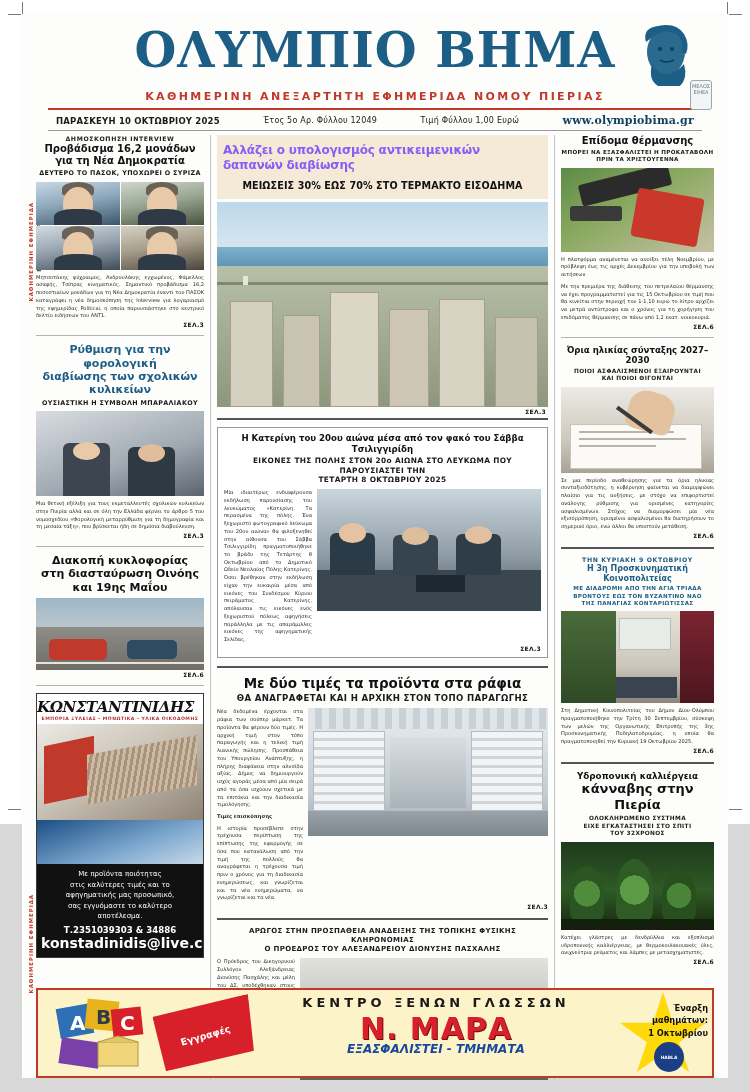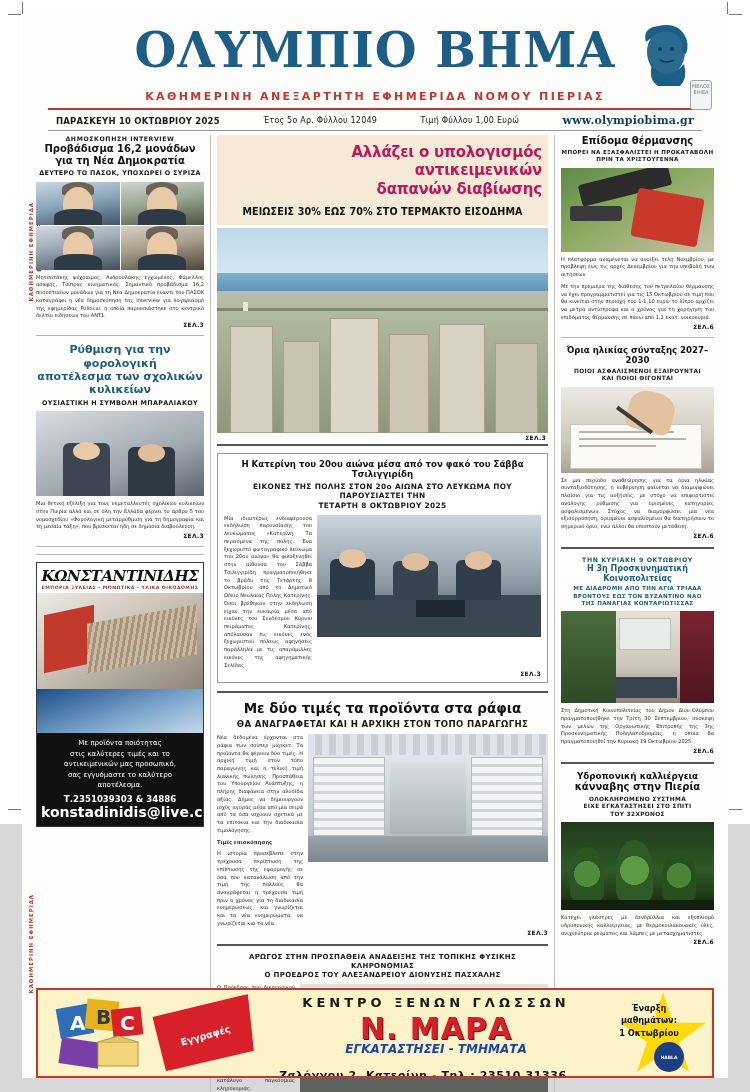--- a/index.html
+++ b/index.html
@@ -145,39 +145,39 @@
   .hero-photo {
     height: 205px; position: relative; overflow: hidden;
     background: linear-gradient(#bcd8ea 0%, #d6e6f0 22%, #cfd9cf 30%, #b9bfae 55%, #9aa289 100%);
   }
   .sea {
     position:absolute; left:0; right:0; top:22%; height:10%;
     background: linear-gradient(#7fb0cc,#5d93b4);
   }
   .headline-box { background:#f4ead7; padding: 8px 6px 8px 6px; }
   .hero-h1 {
-    text-align:right; font-size: 15px; font-weight:bold; color:#be185d;
+    text-align:left; font-size: 12px; font-weight:bold; color:#8b5cf6;
     line-height:1.22; letter-spacing:-0.2px;
   }
   .hero-sub {
     text-align:center; font-size: 9.6px; font-weight:bold; color:#111;
     margin-top: 8px; letter-spacing: 0.1px;
   }
 
   
   .boxed { border:1px solid #9a9a9a; padding: 5px 6px 5px 6px; background:#fff; }
 
   
   .ad-konst {
     border: 1px solid #3a3a3a; background:#fff; padding: 0; overflow:hidden;
   }
   .konst-name {
     font-family:"DejaVu Serif","Liberation Serif",serif;
     font-style: italic; font-weight: bold;
-    font-size: 15px; text-align:center; color:#111; padding-top:4px;
+    font-size: 15px; text-align:left; color:#111; padding-top:4px;
     letter-spacing:-0.4px;
   }
   .konst-sub {
     text-align:center; font-size:4.6px; font-weight:bold; color:#b03030;
     letter-spacing:0.5px; padding-bottom:3px;
   }
   .konst-photo { height: 96px; background: linear-gradient(150deg,#eceae5,#cbc3b6 45%,#8d8477); position:relative; }
   .konst-photo2 { height: 44px; background: linear-gradient(160deg,#1b4e86,#7fa9cf 60%,#c8d9e8); }
   .konst-body { background:#111; color:#fff; padding: 5px 4px 6px 4px; }
   .konst-line { text-align:center; font-size:7px; line-height:1.5; }
@@ -219,21 +219,21 @@
     background:#d8202a; transform: rotate(-10deg);
     clip-path: polygon(0 10%, 100% 0, 96% 92%, 4% 100%);
   }
   .ba-ribbon span {
     display:block; color:#fff; font-size:9.5px; font-weight:bold;
     text-align:center; padding-top:14px; line-height:1.35;
     transform: rotate(-3deg);
   }
   .ba-abc { position:absolute; left: 14px; top: 6px; width: 104px; height: 80px; }
   .ba-start {
-    position:absolute; right: 28px; top: 12px; width: 70px; text-align:center;
+    position:absolute; right: 4px; top: 12px; width: 70px; text-align:right;
     font-size: 8.2px; font-weight:bold; color:#111; line-height:1.5; z-index:3;
   }
   .ba-seal {
     position:absolute; right: 28px; bottom: 4px; width: 30px; height: 30px;
     border-radius:50%; background:#1a3f86; color:#fff; font-size:4.4px;
     display:flex; align-items:center; justify-content:center; font-weight:bold; z-index:3;
   }
 
   
   .spine {
@@ -330,50 +330,61 @@
               </div>
           </div>
           <div class="body-text">Μητσοτάκης ψύχραιμος, Ανδρουλάκης εγχωμένος, Φάμελλος ασαφής, Τσίπρας κινηματικός. Σημαντικό προβάδισμα 16,2 ποσοστιαίων μονάδων για τη Νέα Δημοκρατία έναντι του ΠΑΣΟΚ καταγράφει η νέα δημοσκόπηση της Interview για λογαριασμό της εφημερίδας Politicai, η οποία παρουσιάστηκε στο κεντρικό δελτίο ειδήσεων του ΑΝΤ1.</div>
           <div class="ref">ΣΕΛ.3</div>
         </div>
 
         <div class="sep"></div>
 
         <div>
           <div class="headline-blue">Ρύθμιση για την φορολογική</div>
-          <div class="headline-blue">αποτέλεσμα των σχολικών</div>
+          <div class="headline-blue">διαβίωσης των σχολικών</div>
           <div class="headline-blue">κυλικείων</div>
           <div class="subhead">ΟΥΣΙΑΣΤΙΚΗ Η ΣΥΜΒΟΛΗ ΜΠΑΡΑΛΙΑΚΟΥ</div>
           <div class="photo ph-gen" style="height:85px;margin-top:4px;background:linear-gradient(160deg,#d9dde2,#9fa8b0 60%,#5b646c);">
             <div style="position:absolute;left:16%;bottom:0;width:28%;height:62%;background:#3c4550;border-radius:6px 6px 0 0;"></div>
             <div style="position:absolute;left:22%;bottom:42%;width:16%;height:22%;background:#e8c9a8;border-radius:50%;"></div>
             <div style="position:absolute;left:55%;bottom:0;width:28%;height:58%;background:#2f3942;border-radius:6px 6px 0 0;"></div>
             <div style="position:absolute;left:61%;bottom:40%;width:16%;height:21%;background:#e0bd9b;border-radius:50%;"></div>
           </div>
           <div class="body-text">Μια θετική εξέλιξη για τους εκμεταλλευτές σχολικών κυλικείων στην Πιερία αλλά και σε όλη την Ελλάδα φέρνει το άρθρο 5 του νομοσχεδίου «Φορολογική μεταρρύθμιση για τη δημογραφία και τη μεσαία τάξη», που βρίσκεται ήδη σε δημόσια διαβούλευση.</div>
           <div class="ref">ΣΕΛ.3</div>
         </div>
 
         <div class="sep"></div>
 
+        <div>
+          <div class="headline-dark">Διακοπή κυκλοφορίας</div>
+          <div class="headline-dark">στη διασταύρωση Οινόης</div>
+          <div class="headline-dark">και 19ης Μαΐου</div>
+          <div class="photo" style="height:72px;margin-top:4px;background:linear-gradient(#9fb7c6 0%,#b9c6cc 40%,#8e8d87 41%,#6e6d68 100%);">
+            <div style="position:absolute;left:8%;bottom:14%;width:34%;height:30%;background:#c0392b;border-radius:5px;"></div>
+            <div style="position:absolute;left:54%;bottom:16%;width:30%;height:26%;background:#2f4a63;border-radius:5px;"></div>
+            <div style="position:absolute;left:0;bottom:8%;width:100%;height:2px;background:#e8e4d8;"></div>
+          </div>
+          <div class="ref">ΣΕΛ.6</div>
+        </div>
 
         <div class="sep"></div>
 
         <div class="ad-konst">
           <div class="konst-name">ΚΩΝΣΤΑΝΤΙΝΙΔΗΣ</div>
           <div class="konst-sub">ΕΜΠΟΡΙΑ ΞΥΛΕΙΑΣ - ΜΟΝΩΤΙΚΑ - ΥΛΙΚΑ ΟΙΚΟΔΟΜΗΣ</div>
           <div class="konst-photo">
             <div style="position:absolute;left:4%;top:18%;width:30%;height:60%;background:#c0392b;transform:skewY(-12deg);"></div>
             <div style="position:absolute;left:30%;top:22%;width:66%;height:52%;background:repeating-linear-gradient(100deg,#cbbba4 0 3px,#a8937a 3px 6px);transform:skewY(-10deg);"></div>
           </div>
           <div class="konst-photo2"></div>
           <div class="konst-body">
             <div class="konst-line">Με προϊόντα ποιότητας</div>
             <div class="konst-line">στις καλύτερες τιμές  και το</div>
-            <div class="konst-line">αντικειμενικών μας προσωπικό,</div>
+            <div class="konst-line">αφηγηματικής μας προσωπικό,</div>
             <div class="konst-line">σας εγγυόμαστε το καλύτερο</div>
             <div class="konst-line">αποτέλεσμα.</div>
             <div class="konst-phone">Τ.2351039303 &amp; 34886</div>
             <div class="konst-mail">konstadinidis@live.com</div>
           </div>
         </div>
 
       </div>
 
       <div class="col col-mid">
@@ -527,21 +538,21 @@
             <div style="position:absolute;left:36%;bottom:6%;width:40%;height:22%;background:#3a4450;"></div>
           </div>
           <div class="body-text">Στη Δημοτική Κοινοπολιτείας του Δήμου Δίου-Ολύμπου πραγματοποιήθηκε την Τρίτη 30 Σεπτεμβρίου, σύσκεψη των μελών της Οργανωτικής Επιτροπής της 3ης Προσκυνηματικής Ποδηλατοδρομίας, η οποία θα πραγματοποιηθεί την Κυριακή 19 Οκτωβρίου 2025.</div>
           <div class="ref">ΣΕΛ.6</div>
         </div>
 
         <div class="sep-thick"></div>
 
         <div>
           <div class="headline-dark" style="font-size:8.8px;">Υδροπονική καλλιέργεια</div>
-          <div class="headline-dark" style="font-size:10px;">κάνναβης στην Πιερία</div>
+          <div class="headline-dark" style="font-size:13px;">κάνναβης στην Πιερία</div>
           <div class="subhead" style="font-size:5.8px;">ΟΛΟΚΛΗΡΩΜΕΝΟ ΣΥΣΤΗΜΑ</div>
           <div class="subhead" style="font-size:5.8px;margin-top:0;">ΕΙΧΕ ΕΓΚΑΤΑΣΤΗΣΕΙ ΣΤΟ ΣΠΙΤΙ</div>
           <div class="subhead" style="font-size:5.8px;margin-top:0;">ΤΟΥ 32ΧΡΟΝΟΣ</div>
           <div class="photo" style="height:88px;margin-top:4px;background:linear-gradient(#1f3a1c,#2f5a26 55%,#16280f);">
             <div style="position:absolute;left:6%;bottom:10%;width:22%;height:62%;background:radial-gradient(circle,#4f8c3c 0 40%,#2b5522 41%);border-radius:50% 50% 18% 18%;"></div>
             <div style="position:absolute;left:36%;bottom:10%;width:24%;height:70%;background:radial-gradient(circle,#5a9b44 0 40%,#2f5c26 41%);border-radius:50% 50% 18% 18%;"></div>
             <div style="position:absolute;left:66%;bottom:10%;width:22%;height:58%;background:radial-gradient(circle,#4a8438 0 40%,#28501f 41%);border-radius:50% 50% 18% 18%;"></div>
             <div style="position:absolute;left:0;right:0;bottom:0;height:12%;background:#12200d;"></div>
           </div>
           <div class="body-text">Κατέχει γλάστρες με δενδρύλλια και εξοπλισμό υδροπονικής καλλιέργειας, με θερμοκοιλακουακές ύλες, ανιχνεύτρια ρεύματος και λάμπες με μετασχηματιστές.</div>
@@ -565,22 +576,21 @@
         <path d="M46 46 L66 40 L86 46" fill="#e0c565" stroke="#b09a45"></path>
       </svg>
       <div class="ba-ribbon">
         <span>
           <span>Εγγραφές</span><br>
           <span>καθημερινά</span>
         </span>
       </div>
       <div class="ba-title">ΚΕΝΤΡΟ ΞΕΝΩΝ ΓΛΩΣΣΩΝ</div>
       <div class="ba-name">Ν. ΜΑΡΑ</div>
-      <div class="ba-l1">ΕΓΚΑΤΑΣΤΗΣΕΙ - ΤΜΗΜΑΤΑ</div>
-      <div class="ba-addr">Ζαλόγγου 2, Κατερίνη - Τηλ.: 23510 31336</div>
+      <div class="ba-l1">ΕΞΑΣΦΑΛΙΣΤΕΙ - ΤΜΗΜΑΤΑ</div>
       <div class="ba-start">
         <div>Έναρξη</div>
         <div>μαθημάτων:</div>
         <div>1 Οκτωβρίου</div>
       </div>
       <div class="ba-seal">HABLA</div>
     </div>
 
   </div>
 </div>

